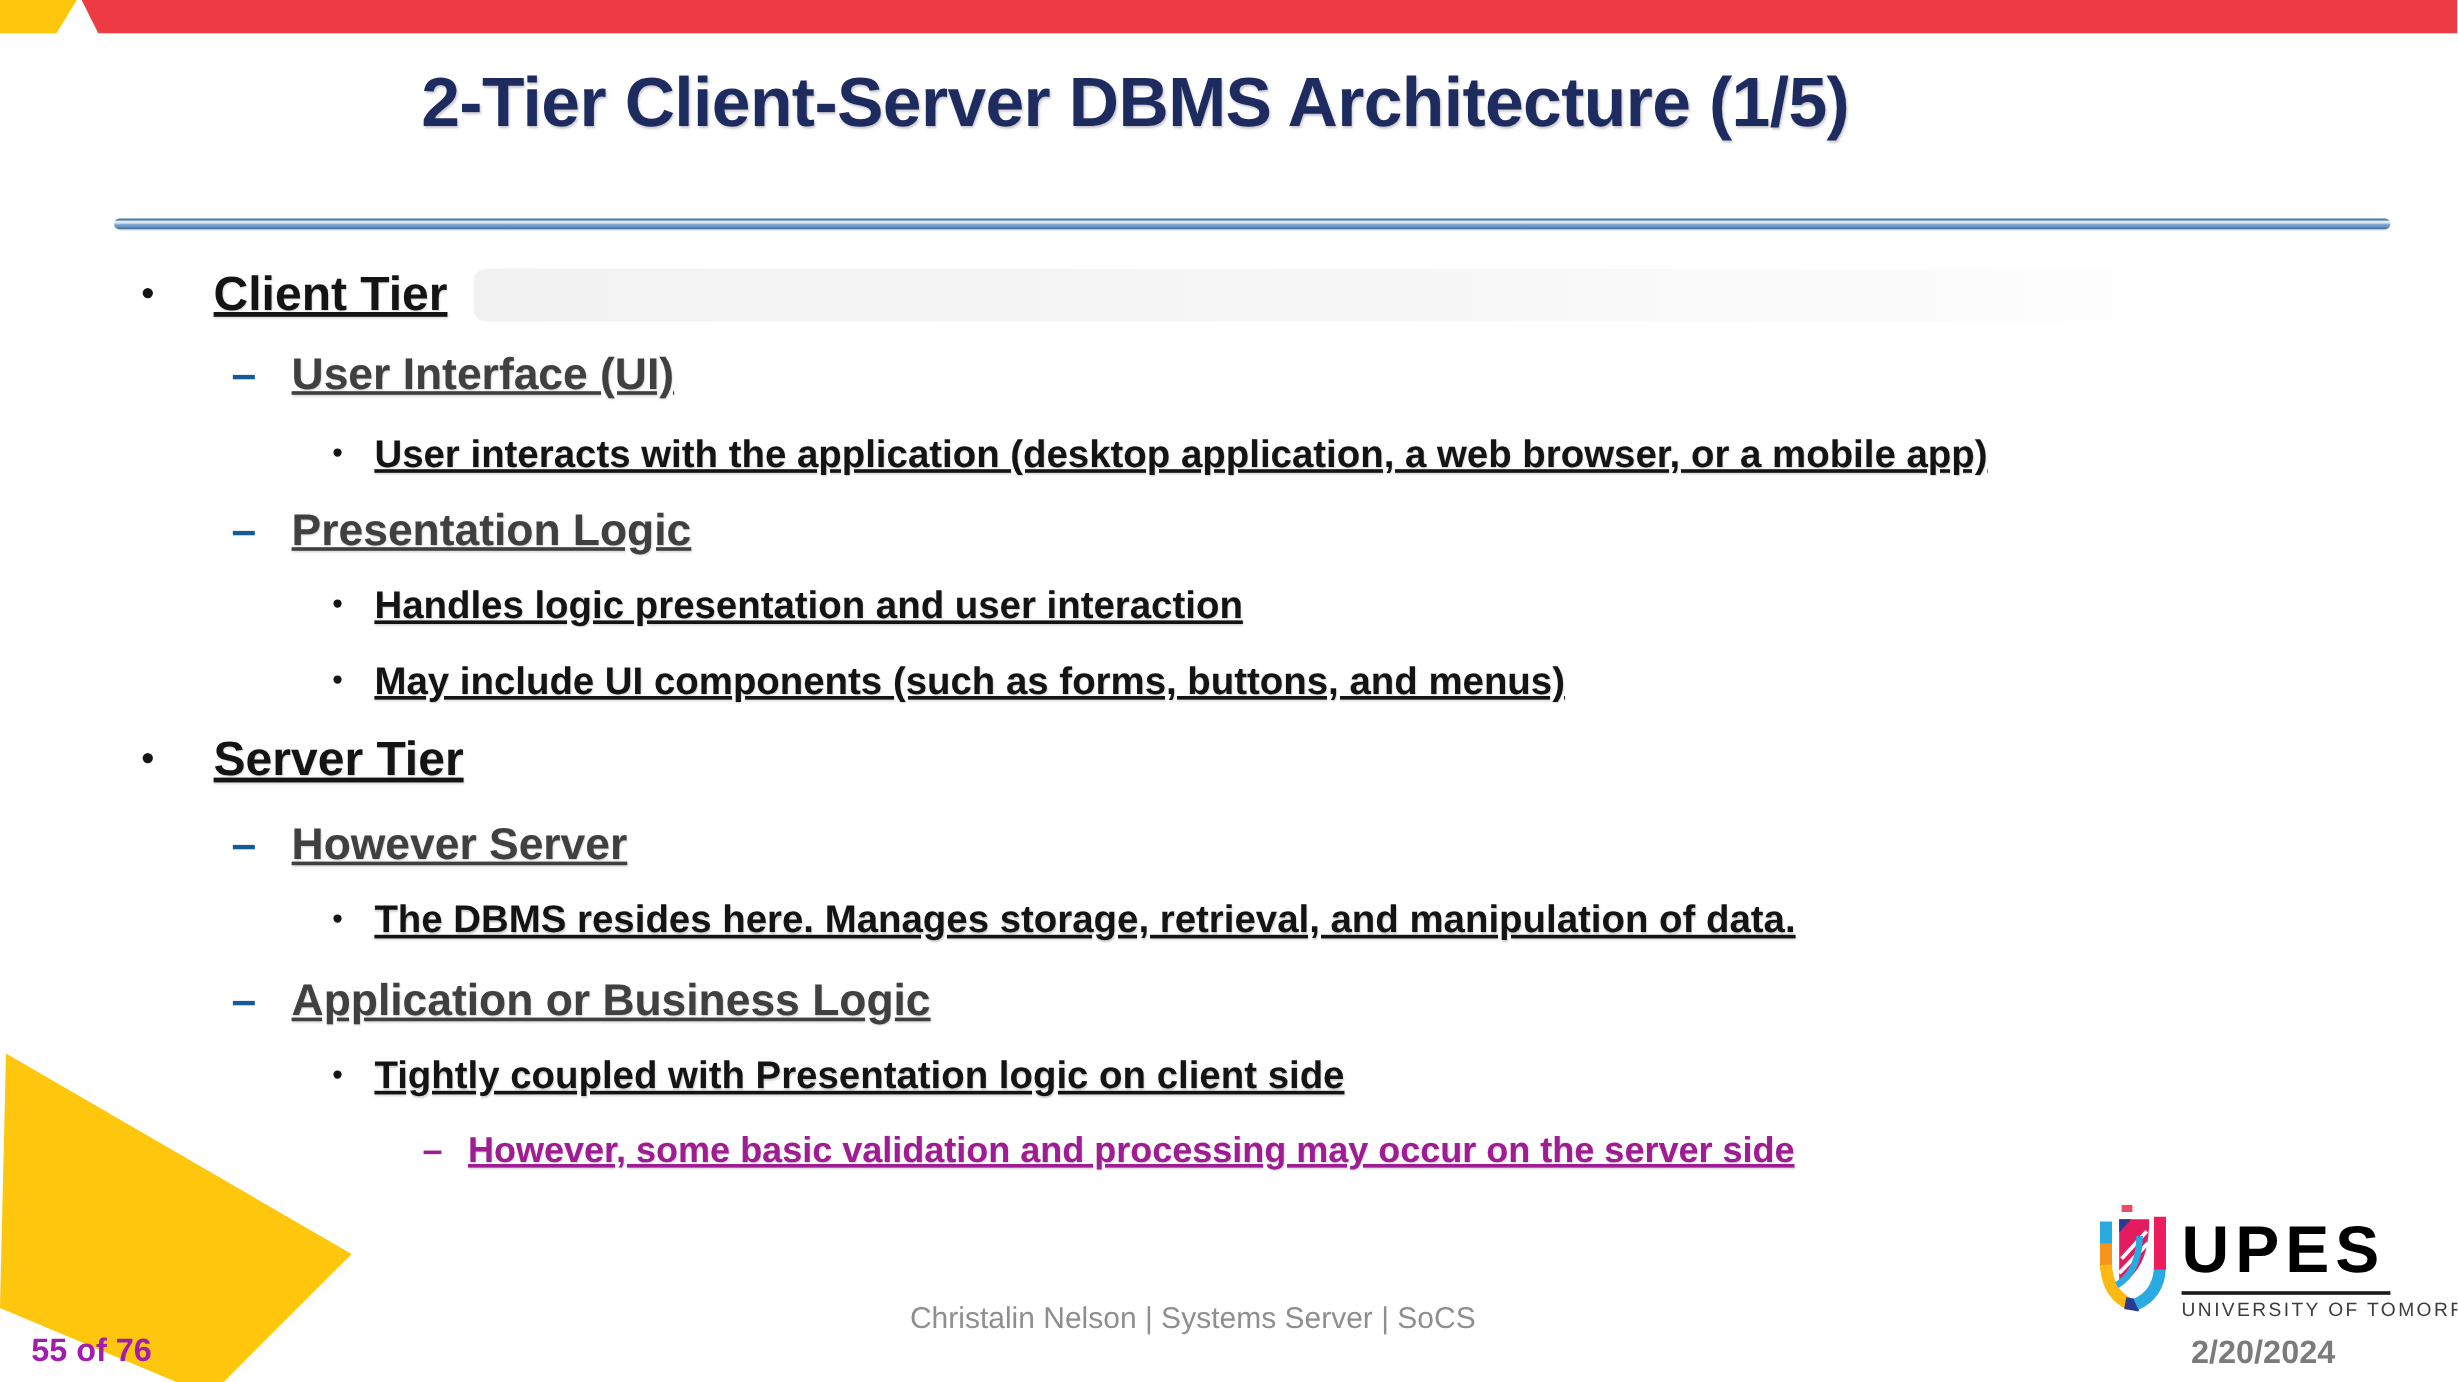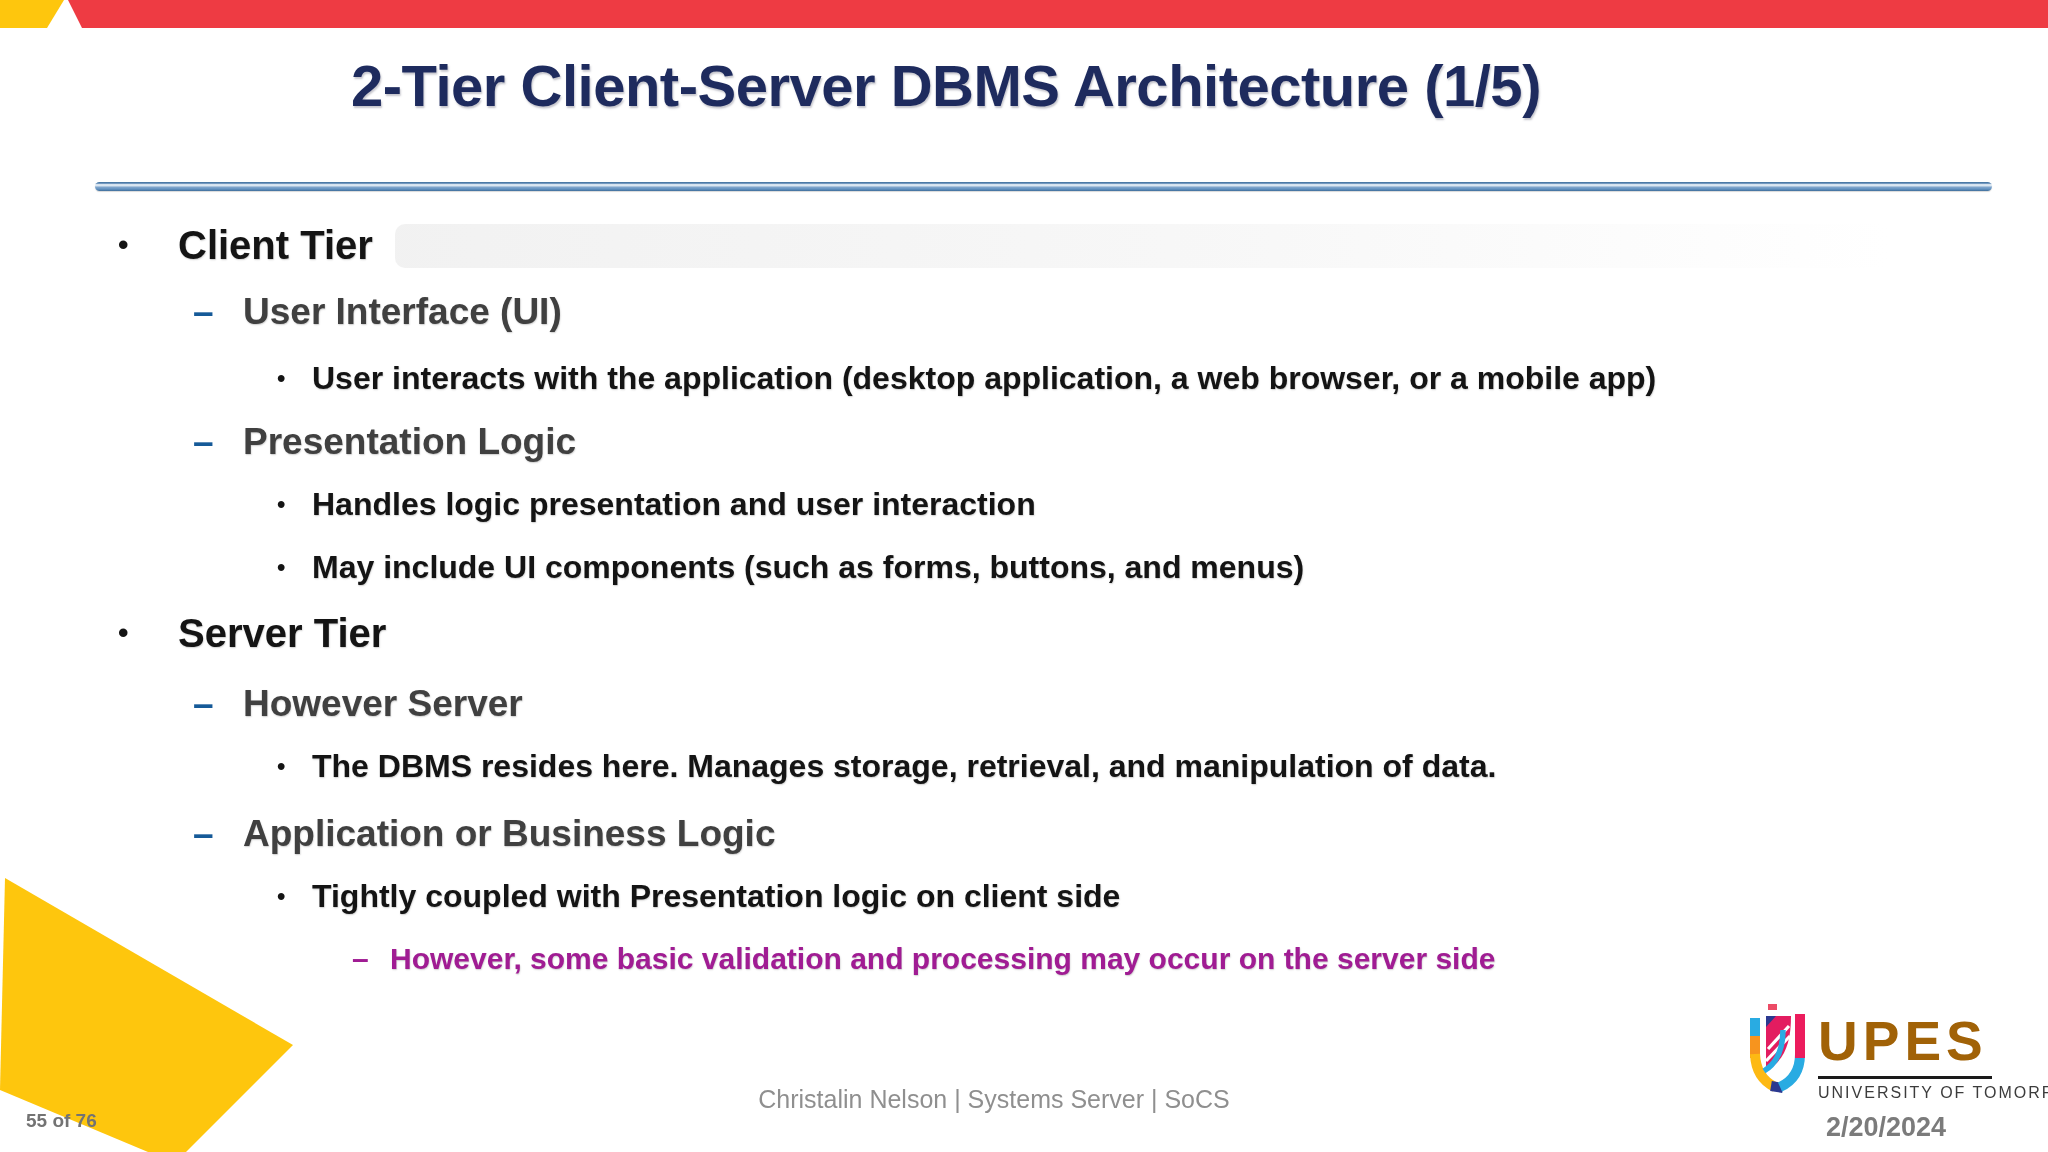--- a/index.html
+++ b/index.html
@@ -22,21 +22,21 @@
   }
   
   .hl-band{
     position:absolute;left:395px;top:224px;width:1495px;height:44px;border-radius:10px;
     background:linear-gradient(90deg,#efefef 0%,#f6f6f6 55%,#ffffff 100%);
     opacity:0.85;
   }
   
   .row{position:absolute;left:0;width:2048px;white-space:nowrap;}
   .row .marker,.row .txt{position:absolute;top:0;font-weight:700;}
-  .txt{text-shadow:0.5px 1px 1.5px rgba(90,90,90,0.30);}
+  .txt{text-shadow:0.5px 1px 1.5px rgba(90,90,90,0.30);text-decoration:underline;}
   .lvl1{font-size:40px;line-height:46px;}
   .lvl1 .marker{left:118px;font-size:30px;line-height:46px;}
   .lvl1 .txt{left:178px;}
   .lvl2{font-size:37px;line-height:44px;}
   .lvl2 .marker{left:193px;line-height:44px;}
   .lvl2 .txt{left:243px;}
   .lvl3{font-size:32px;line-height:40px;}
   .lvl3 .marker{left:277px;font-size:24px;line-height:40px;}
   .lvl3 .txt{left:312px;}
   .lvl4{font-size:30px;line-height:38px;}
@@ -45,34 +45,34 @@
   .c-black{color:#141414;}
   .c-blue{color:#404040;}
   .c-purple{color:#A01C93;}
   .m-black{color:#141414;}
   .m-blue{color:#155A98;}
   .m-purple{color:#A01C93;}
   
   .diamond{position:absolute;left:0;top:862px;}
   
   .page-num{
-    position:absolute;left:26px;top:1110px;font-size:19px;font-weight:700;color:#737373;
+    position:absolute;left:26px;top:1110px;font-size:27px;font-weight:700;color:#a21caf;
   }
   .credit{
     position:absolute;left:0;right:60px;top:1085px;text-align:center;
     font-size:25px;font-weight:400;color:#8F8F8F;
   }
   .date{
     position:absolute;right:102px;top:1112px;font-size:27px;font-weight:700;color:#7B7B7B;
   }
   
   .logo-emblem{position:absolute;left:1744px;top:1004px;}
   .logo-word{
     position:absolute;left:1818px;top:1012px;width:176px;
-    font-size:55px;font-weight:700;letter-spacing:5px;color:#a16207;line-height:58px;
+    font-size:55px;font-weight:700;letter-spacing:5px;color:#000000;line-height:58px;
   }
   .logo-rule{position:absolute;left:1818px;top:1076px;width:174px;height:3px;background:#1a1a1a;}
   .logo-tagline{
     position:absolute;left:1818px;top:1084px;width:180px;white-space:nowrap;
     font-size:16px;font-weight:400;letter-spacing:2px;color:#3c3c3c;
   }
 </style>
 </head>
 <body>
 

